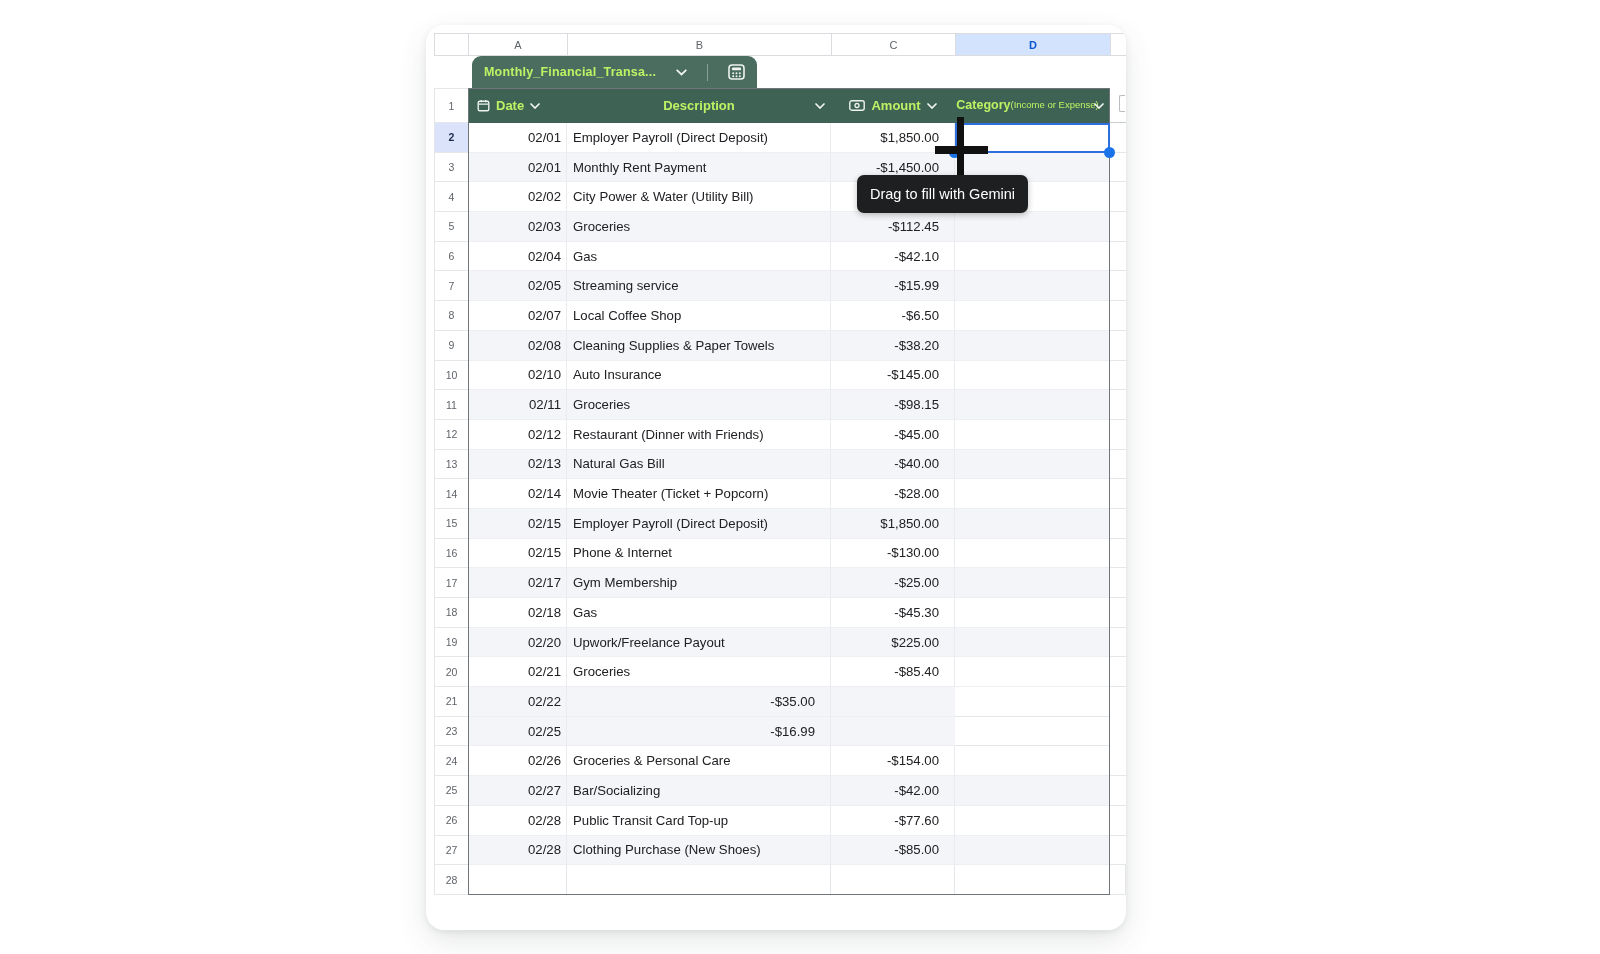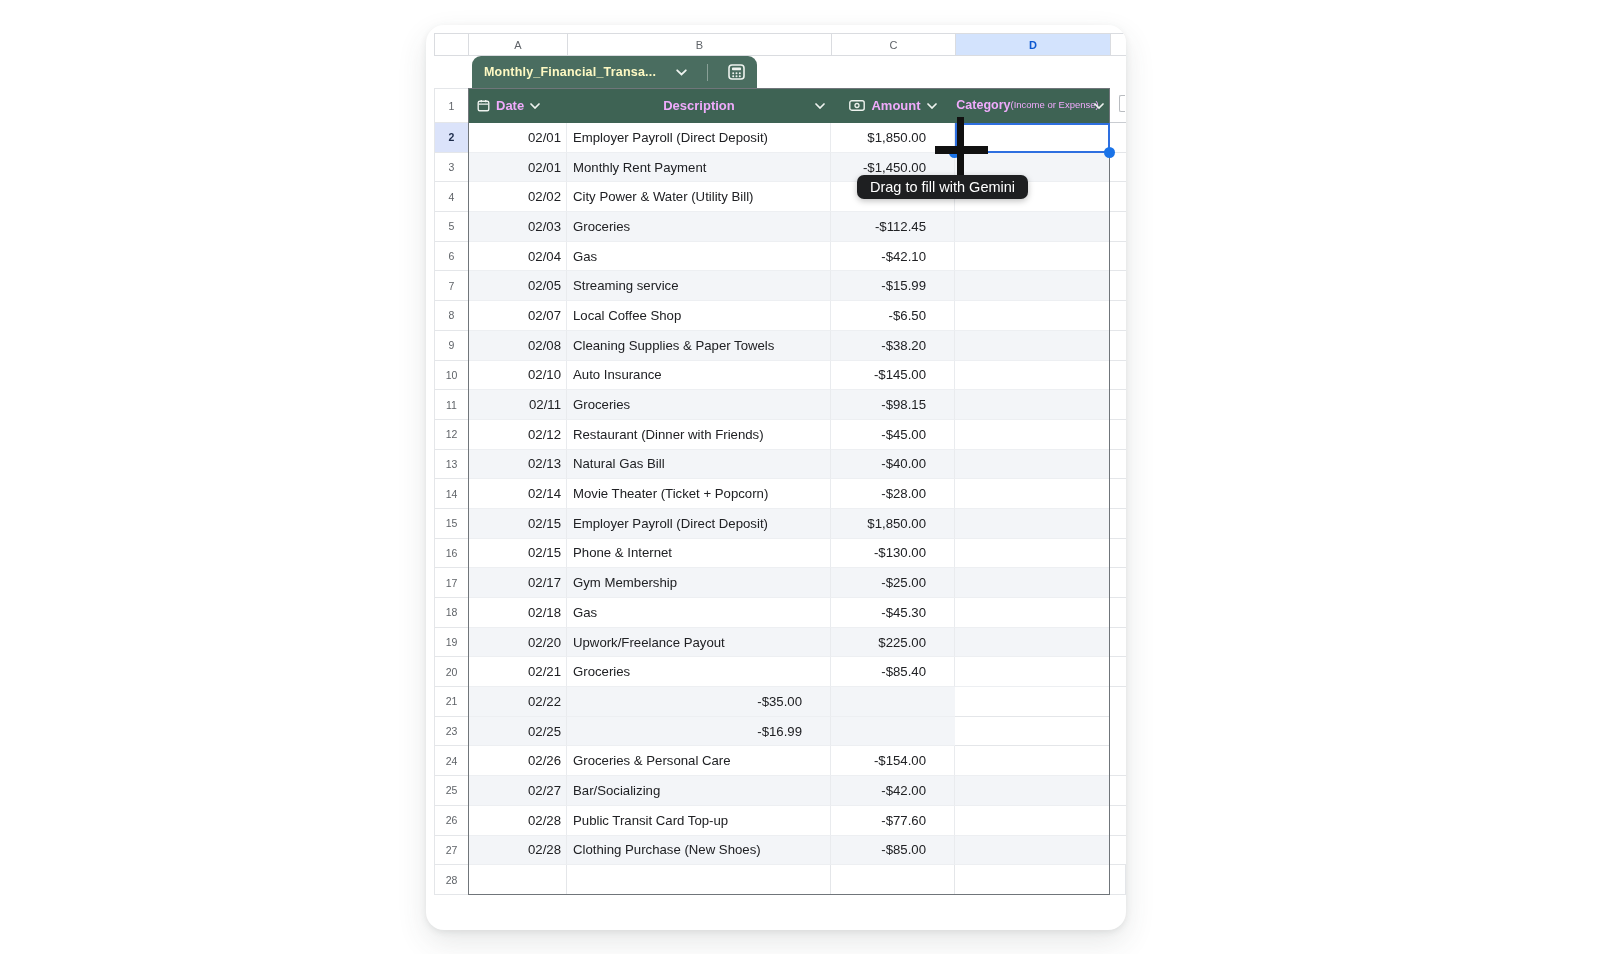--- a/index.html
+++ b/index.html
@@ -30,67 +30,67 @@
   .letters-row{height:23px;margin-top:8px}
   .letters-row .cell{display:flex;align-items:center;justify-content:center;
         font-size:11px;color:var(--text-dim);background:#fff;
         border-top:1px solid #dadce0;border-bottom:1px solid #dadce0;border-left:1px solid #dadce0}
   .letters-row .cell.sel{background:var(--selected-header-blue-bg);color:var(--selected-header-blue-text);font-weight:700}
 
   
   .tab-band{height:32px;position:relative}
   .table-tab{position:absolute;left:46px;top:0;height:32px;display:inline-flex;align-items:center;
         gap:20px;padding:0 12px;background:var(--table-tab-green);border-radius:9px 9px 0 0;
-        color:#fef9c3;font-size:12.5px;font-weight:700;letter-spacing:.2px}
+        color:#bef264;font-size:12.5px;font-weight:700;letter-spacing:.2px}
   .tab-sep{width:1px;height:17px;background:rgba(255,255,255,.35)}
 
   
   .header-row{height:35px}
   .rownum{display:flex;align-items:center;justify-content:center;font-size:10.5px;color:var(--text-dim);
         background:#fff;border-left:1px solid var(--grid-line);border-bottom:1px solid var(--grid-line)}
   .rownum.sel{background:#dbe3fa;color:#1c2b4a;font-weight:700}
   .hdr-rownum{border-top:1px solid var(--grid-line)}
   .thead{grid-column:2/6;display:grid;grid-template-columns:99px 264px 124px 155px;
-        background:var(--table-header-green);color:#f0abfc;font-size:13px;font-weight:700;border-radius:0 3px 0 0}
+        background:var(--table-header-green);color:#bef264;font-size:13px;font-weight:700;border-radius:0 3px 0 0}
   .th{position:relative;display:flex;align-items:center;justify-content:center;gap:6px}
   .th-date{justify-content:flex-start;padding-left:9px}
   .abs-chev{position:absolute;right:6px;top:50%;transform:translateY(-50%)}
   .ic{display:inline-flex;align-items:center}
   .cat-lines{display:flex;flex-direction:row;align-items:center;line-height:1.08;padding-right:10px}
   .cat-main{font-size:12.5px}
   .cat-sub{font-size:9.5px;font-weight:400}
   .hdr-sliver{background:#fff;border-bottom:1px solid #c9ccd1}
 
   
   .data-row{height:29.7px}
   .data-cell{display:flex;align-items:center;font-size:13.2px;color:var(--text-main);background:#fff;
         border-bottom:1px solid var(--grid-line-soft);border-right:1px solid #e9ebee;overflow:hidden;white-space:nowrap}
   .banded .data-cell{background:var(--banded-row-bg)}
   .c-date{justify-content:flex-end;padding-right:5px}
   .c-desc{padding-left:6px}
-  .c-amount{justify-content:flex-end;padding-right:28px}
+  .c-amount{justify-content:flex-end;padding-right:15px}
   .c-cat{border-right:none}
   .sliver{background:#fff;border-bottom:1px solid var(--grid-line)}
 
   
   .trailing-row{height:30px}
   .trailing-row .cell{background:#fff;border-bottom:1px solid var(--grid-line);border-right:1px solid var(--grid-line);
         display:flex;align-items:center;justify-content:center}
 
   
   .table-outline{position:absolute;left:42px;top:63px;width:642px;height:807px;
         border:1.5px solid #70757a;pointer-events:none;z-index:4}
   .selection{position:absolute;left:529px;top:98px;width:155px;height:30px;
         border:2px solid #2e6fe0;background:transparent;z-index:5}
   .fill-dot{position:absolute;width:11px;height:11px;border-radius:50%;background:var(--selection-blue);z-index:6}
   .fill-dot.left{left:523px;top:122px}
   .fill-dot.right{left:678px;top:122px}
   .cursor-v{position:absolute;left:531px;top:92px;width:7px;height:70px;background:#111;z-index:7}
   .cursor-h{position:absolute;left:509px;top:121px;width:53px;height:8px;background:#111;z-index:7}
-  .gem-tooltip{position:absolute;left:431px;top:150px;height:24px;padding:0 13px;display:inline-flex;
+  .gem-tooltip{position:absolute;left:431px;top:150px;height:38px;padding:0 13px;display:inline-flex;
         align-items:center;background:var(--tooltip-bg);color:#fff;font-size:14.5px;border-radius:7px;z-index:8;
         box-shadow:0 2px 6px rgba(0,0,0,.25)}
   .edge-bracket{position:absolute;left:693px;top:70px;width:6px;height:17px;border:1.5px solid #b9bcc0;
         border-right:none;border-radius:2px 0 0 2px;z-index:3}
 </style>
 </head>
 <body>
 
 <div class="stage">
   <div class="card">

